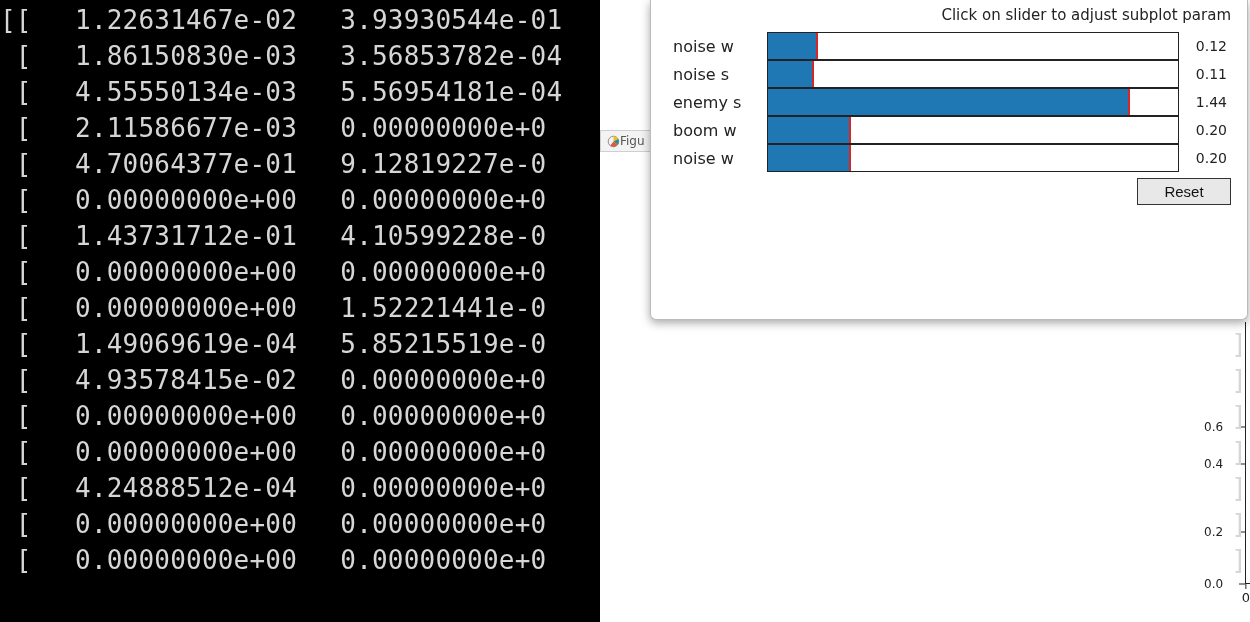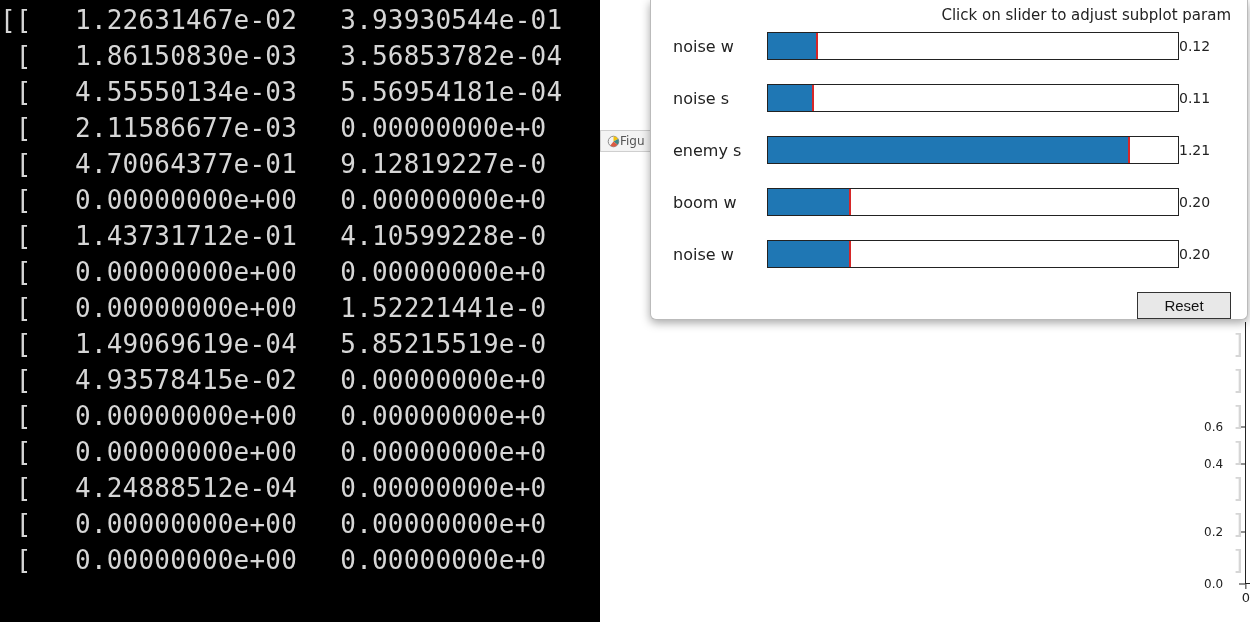--- a/index.html
+++ b/index.html
@@ -84,21 +84,21 @@
     padding: 6px 16px 8px 16px;
   }
   .slider-panel .title {
     text-align: right;
     font-size: 15px;
     color: #222;
     margin-bottom: 8px;
   }
   .slider-row {
     display: flex; align-items: center;
-    margin-bottom: 24px;
+    margin-bottom: 0;
   }
   .slider-row .label {
     width: 100px;
     font-size: 16px;
     color: #222;
     text-align: left;
     padding-left: 6px;
   }
   .slider-row .track {
     position: relative;
@@ -113,25 +113,26 @@
     background: #1f77b4;
   }
   .slider-row .mark {
     position: absolute;
     top: 0; bottom: 0;
     width: 2px;
     background: #d62728;
   }
   .slider-row .val {
     width: 52px;
+    text-align: right;
     font-size: 14px;
     color: #222;
     padding-right: 4px;
   }
-  .reset-wrap { display: flex; justify-content: flex-end; margin-top: 12px; }
+  .reset-wrap { display: flex; justify-content: flex-end; margin-top: 6px; }
   .reset {
     width: 94px; height: 27px;
     background: #e8e8e8;
     border: 1px solid #333;
     font-size: 15px;
     color: #111;
     cursor: pointer;
   }
 </style>
 </head>
@@ -252,21 +253,21 @@
           <div class="mark" style="left: calc(11% - 1px);"></div>
         </div>
         <div class="val">0.11</div>
       </div>
       <div class="slider-row">
         <div class="label">enemy s</div>
         <div class="track">
           <div class="fill" style="width: 88%;"></div>
           <div class="mark" style="left: calc(88% - 1px);"></div>
         </div>
-        <div class="val">1.21</div>
+        <div class="val">1.44</div>
       </div>
       <div class="slider-row">
         <div class="label">boom w</div>
         <div class="track">
           <div class="fill" style="width: 20%;"></div>
           <div class="mark" style="left: calc(20% - 1px);"></div>
         </div>
         <div class="val">0.20</div>
       </div>
       <div class="slider-row">

